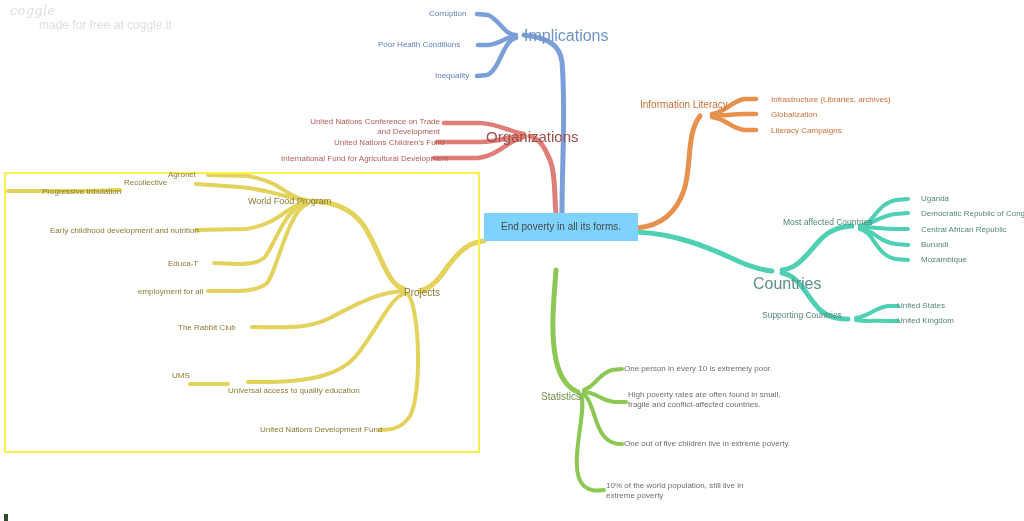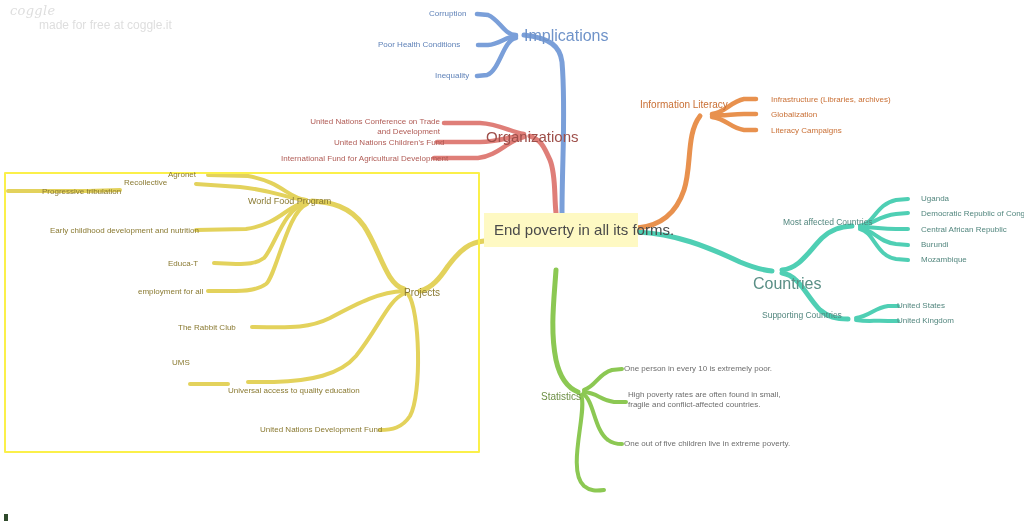--- a/index.html
+++ b/index.html
@@ -61,23 +61,23 @@
 
   
   .node {
     position: absolute;
     white-space: nowrap;
     line-height: 1.25;
   }
   .node.wrap { white-space: normal; }
 
   .root {
-    background: #fef9c3;
+    background: #7dd3fc;
     color: #4a4a4a;
-    font-size: 15px;
+    font-size: 10px;
     text-align: center;
     padding: 8px 10px;
     width: 134px;
     left: 484px;
     top: 213px;
     box-sizing: content-box;
     line-height: 1.2;
   }
 
   .lvl1 {
@@ -195,31 +195,32 @@
   <div class="node lvl3 c-teal-d" style="left:921px; top:240px;">Burundi</div>
   <div class="node lvl3 c-teal-d" style="left:921px; top:255px;">Mozambique</div>
   <div class="node lvl2 c-teal-d" style="left:762px; top:310px; font-size:8.5px;">Supporting Countries</div>
   <div class="node lvl3 c-teal-d" style="left:897px; top:301px;">United States</div>
   <div class="node lvl3 c-teal-d" style="left:897px; top:316px;">United Kingdom</div>
 
   <div class="node lvl1 c-green" style="left:541px; top:391px; font-size:10px;">Statistics</div>
   <div class="node lvl2 c-gray" style="left:624px; top:364px;">One person in every 10 is extremely poor.</div>
   <div class="node wrap lvl2 c-gray" style="left:628px; top:390px; width:168px;">High poverty rates are often found in small, fragile and conflict-affected countries.</div>
   <div class="node lvl2 c-gray" style="left:624px; top:439px;">One out of five children live in extreme poverty.</div>
+  <div class="node wrap lvl2 c-gray" style="left:606px; top:481px; width:160px;">10% of the world population, still live in extreme poverty</div>
 
   <div class="node lvl1 c-yellow" style="left:404px; top:287px; font-size:10px;">Projects</div>
 
   <div class="node lvl2 c-yellow" style="left:248px; top:196px; font-size:9px;">World Food Program</div>
   <div class="node lvl3 c-yellow" style="left:168px; top:170px;">Agronet</div>
   <div class="node lvl3 c-yellow" style="left:124px; top:178px;">Recollective</div>
   <div class="node lvl3 c-yellow" style="left:8px; top:187px;padding-left:34px;">Progressive tribulation</div>
   <div class="node lvl3 c-yellow" style="left:50px; top:226px;">Early childhood development and nutrition</div>
   <div class="node lvl3 c-yellow" style="left:168px; top:259px;">Educa-T</div>
   <div class="node lvl3 c-yellow" style="left:138px; top:287px;">employment for all</div>
 
   <div class="node lvl2 c-yellow" style="left:178px; top:323px;">The Rabbit Club</div>
   <div class="node lvl2 c-yellow" style="left:228px; top:386px;">Universal access to quality education</div>
-  <div class="node lvl3 c-yellow" style="left:172px; top:358px;">UMS</div>
+  <div class="node lvl3 c-yellow" style="left:172px; top:371px;">UMS</div>
   <div class="node lvl2 c-yellow" style="left:260px; top:425px;">United Nations Development Fund</div>
 
   <div class="tail-dot"></div>
 
 </div>
 
 </body></html>

